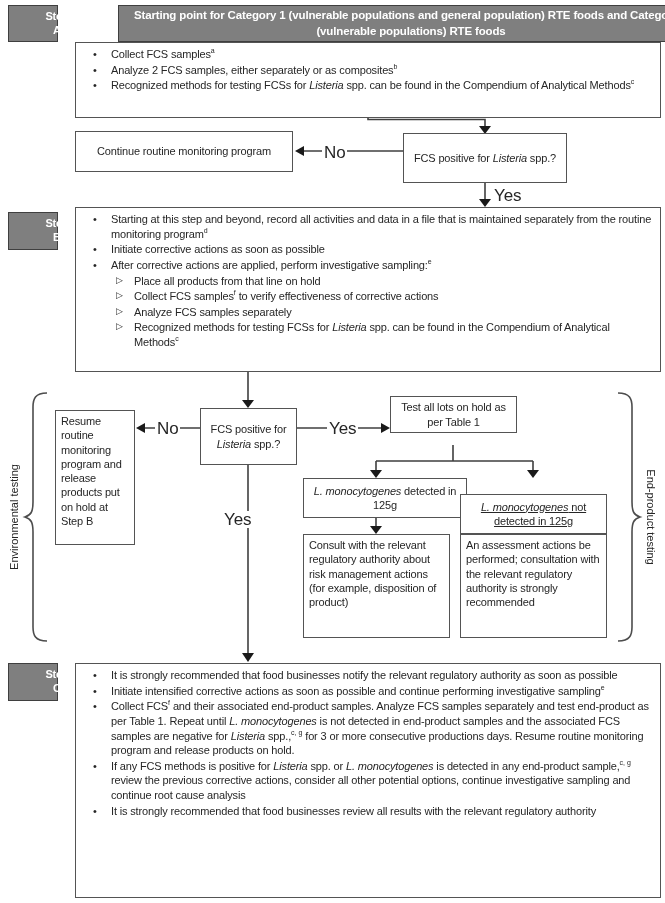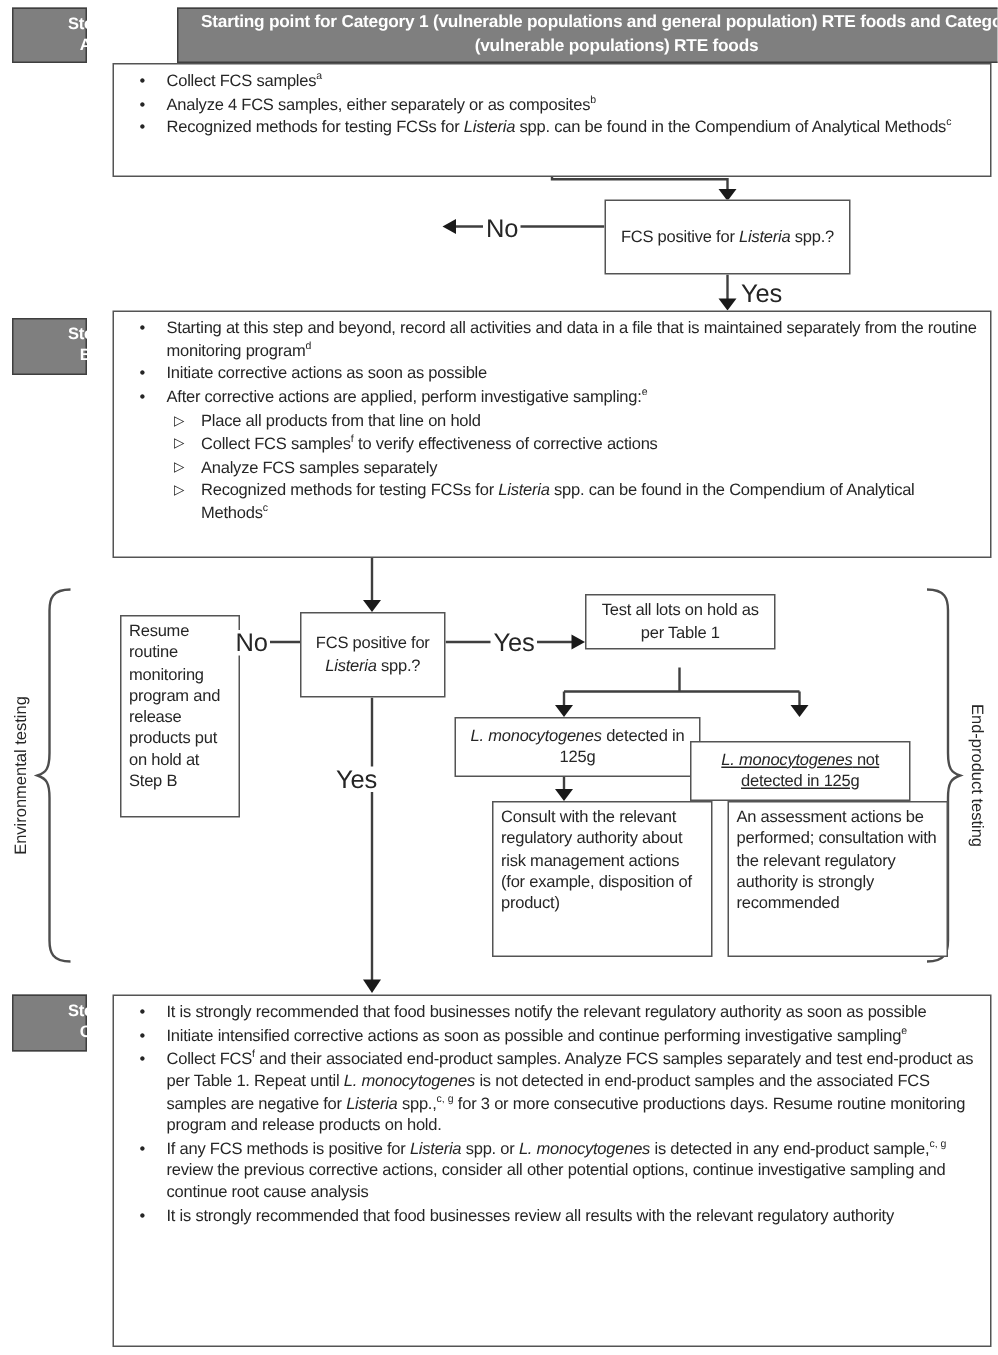--- a/index.html
+++ b/index.html
@@ -15,21 +15,21 @@
     justify-content:center;line-height:1.25;font-size:11px;padding-left:48px;
   }
   .hdr{
     background:#7f7f7f;border:1.4px solid #3f3f3f;color:#ffffff;
     font-weight:bold;text-align:center;display:flex;align-items:center;
     justify-content:center;line-height:1.35;font-size:11.5px;padding:1px 10px;margin-left:43px;
   }
   .wbox{background:#ffffff;border:1.3px solid #545454;}
   .cbox{display:flex;align-items:center;justify-content:center;text-align:center;
     line-height:1.3;padding:2px 4px;}
-  .lbox{padding:3px 5px;line-height:1.3;text-align:left;margin-left:25px;}
+  .lbox{padding:3px 5px;line-height:1.3;text-align:left;}
   .bullets{padding:4px 6px 2px 2px;}
   .bullet{display:flex;line-height:1.33;margin:0 0 1px 0;}
   .bullet .marker{flex:0 0 18px;padding-left:15px;box-sizing:content-box;}
   .bullet .btext{flex:1;}
   .bullet.sub .marker{padding-left:38px;font-size:9px;padding-top:1px;}
   sup{font-size:7px;line-height:0;vertical-align:super;letter-spacing:0;}
   .it{font-style:italic;}
   .clabel{position:absolute;background:#ffffff;padding:0 2px;line-height:1;
     font-size:17px;color:#262626;}
   .vlabel{position:absolute;width:170px;height:16px;text-align:center;
@@ -81,28 +81,31 @@
     <span>Starting point for Category 1 (vulnerable populations and general population) RTE foods and Category 2 (vulnerable populations) RTE foods</span>
   </div>
 
   <div class="abs wbox bullets" style="left:75px;top:42px;width:586px;height:76px;">
     <div class="bullet">
         <span class="marker">•</span>
         <span class="btext"><span>Collect FCS samples</span><sup>a</sup></span>
       </div>
     <div class="bullet">
         <span class="marker">•</span>
-        <span class="btext"><span>Analyze 4 FCS samples, either separately or as composites</span><sup>b</sup></span>
+        <span class="btext"><span>Analyze 2 FCS samples, either separately or as composites</span><sup>b</sup></span>
       </div>
     <div class="bullet">
         <span class="marker">•</span>
         <span class="btext"><span>Recognized methods for testing FCSs for </span><span class="it">Listeria</span><span> spp. can be found in the Compendium of Analytical Methods</span><sup>c</sup></span>
       </div>
   </div>
 
+  <div class="abs wbox cbox" style="left:75px;top:131px;width:218px;height:41px;">
+    <span><span>Continue routine monitoring program</span></span>
+  </div>
   <div class="abs wbox cbox" style="left:403px;top:133px;width:164px;height:50px;">
     <span><span>FCS positive for </span><span class="it">Listeria</span><span> spp.?</span></span>
   </div>
   <div class="clabel" style="left:322px;top:144px;">No</div>
   <div class="clabel" style="left:492px;top:187px;">Yes</div>
 
   <div class="abs stepbox" style="left:8px;top:212px;width:49px;height:38px;">
     <span>Step</span>
     <span>B</span>
   </div>

